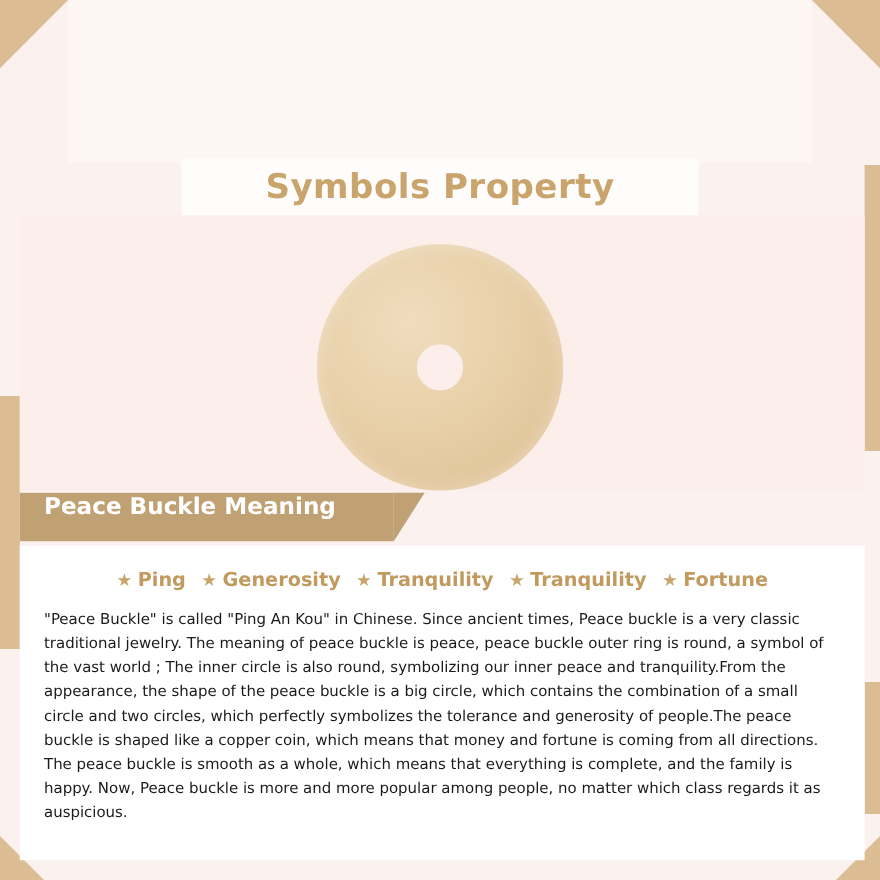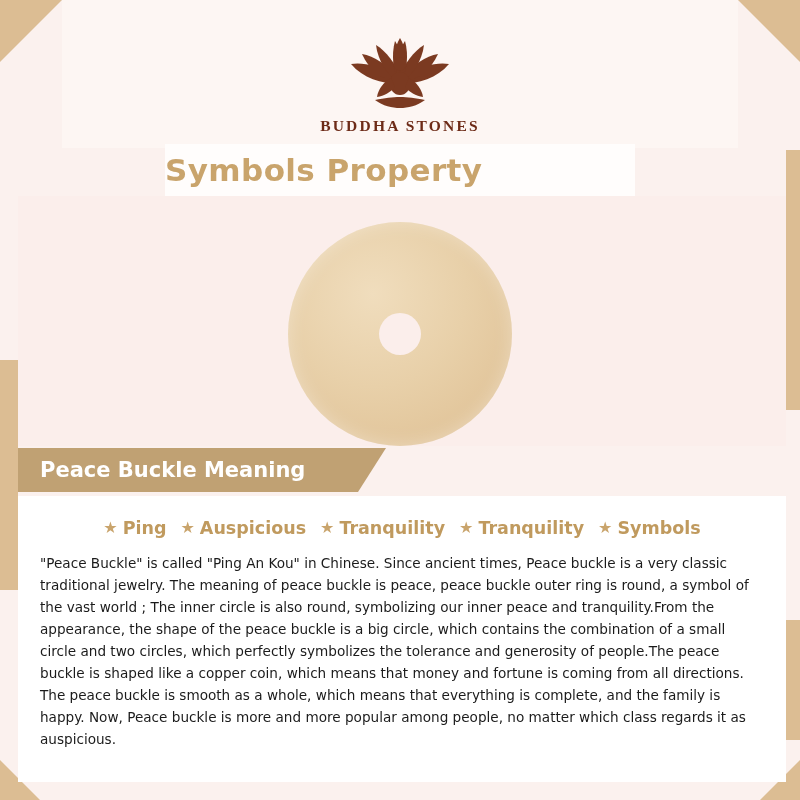--- a/index.html
+++ b/index.html
@@ -106,21 +106,21 @@
   
   .title-bar {
     position: absolute;
     top: 144px;
     left: 165px;
     width: 470px;
     height: 52px;
     background: #fffdfc;
     display: flex;
     align-items: center;
-    justify-content: flex-start;
+    justify-content: center;
   }
   .title-text {
     font-size: 31px;
     font-weight: bold;
     color: #c9a46c;
     letter-spacing: 0.4px;
     font-family: "DejaVu Sans", sans-serif;
   }
 
   
@@ -156,21 +156,21 @@
 
   
   .ribbon {
     position: absolute;
     top: 448px;
     left: 18px;
     width: 340px;
     height: 44px;
     background: #c0a173;
     display: flex;
-    align-items: center;
+    align-items: flex-start;
   }
   .ribbon-tail {
     position: absolute;
     top: 448px;
     left: 358px;
     width: 0; height: 0;
     border-left: 28px solid #c0a173;
     border-bottom: 44px solid transparent;
   }
   .ribbon-text {
@@ -229,48 +229,20 @@
   <div class="corner corner-tl"></div>
   <div class="corner corner-tr"></div>
   <div class="corner corner-bl"></div>
   <div class="corner corner-br"></div>
   <div class="edge-left"></div>
   <div class="edge-right-top"></div>
   <div class="edge-right-bot"></div>
 
   <div class="top-band"></div>
 
-  <div class="logo-wrap">
-    <svg class="logo-mark" viewBox="0 0 170 95">
-      <g fill="#7b3a21">
-
-        <path d="M85 66 C66 66 48 60 36 46 C48 44 64 48 76 56 Z"></path>
-        <path d="M85 66 C68 62 54 52 47 36 C59 38 73 47 80 58 Z"></path>
-        <path d="M85 66 C72 57 63 43 61 27 C71 33 81 46 84 57 Z"></path>
-        <path d="M85 66 C78 53 76 38 80 23 C87 33 90 48 88 58 Z"></path>
-
-        <path d="M85 66 C104 66 122 60 134 46 C122 44 106 48 94 56 Z"></path>
-        <path d="M85 66 C102 62 116 52 123 36 C111 38 97 47 90 58 Z"></path>
-        <path d="M85 66 C98 57 107 43 109 27 C99 33 89 46 86 57 Z"></path>
-        <path d="M85 66 C92 53 94 38 90 23 C83 33 80 48 82 58 Z"></path>
-
-        <path d="M85 20 C91 30 92 42 85 54 C78 42 79 30 85 20 Z"></path>
-
-        <circle cx="85" cy="46" r="6.5"></circle>
-
-        <path d="M85 54 C79 54 75 59 75 66 C75 72 79 77 85 77 C91 77 95 72 95 66 C95 59 91 54 85 54 Z"></path>
-
-        <path d="M76 60 C68 64 63 72 62 79 C69 78 76 74 80 69 Z"></path>
-        <path d="M94 60 C102 64 107 72 108 79 C101 78 94 74 90 69 Z"></path>
-
-        <path d="M60 82 C68 88 77 90 85 90 C93 90 102 88 110 82 C100 80 93 79 85 79 C77 79 70 80 60 82 Z"></path>
-      </g>
-    </svg>
-    <div class="brand-name">BUDDHA STONES</div>
-  </div>
 
   <div class="title-bar">
     <span class="title-text">Symbols Property</span>
   </div>
 
   <div class="product-area">
   </div>
   <div class="disc">
     <div class="disc-hole"></div>
   </div>
@@ -281,31 +253,31 @@
   <div class="ribbon-tail"></div>
 
   <div class="text-panel">
     <div class="keywords">
       <div class="kw">
         <span class="star">★</span>
         <span>Ping</span>
       </div>
       <div class="kw">
         <span class="star">★</span>
-        <span>Auspicious</span>
+        <span>Generosity</span>
       </div>
       <div class="kw">
         <span class="star">★</span>
         <span>Tranquility</span>
       </div>
       <div class="kw">
         <span class="star">★</span>
         <span>Tranquility</span>
       </div>
       <div class="kw">
         <span class="star">★</span>
-        <span>Symbols</span>
+        <span>Fortune</span>
       </div>
     </div>
     <div class="body-copy">"Peace Buckle" is called "Ping An Kou" in Chinese. Since ancient times, Peace buckle is a very classic traditional jewelry. The meaning of peace buckle is peace, peace buckle outer ring is round, a symbol of the vast world ; The inner circle is also round, symbolizing our inner peace and tranquility.From the appearance, the shape of the peace buckle is a big circle, which contains the combination of a small circle and two circles, which perfectly symbolizes the tolerance and generosity of people.The peace buckle is shaped like a copper coin, which means that money and fortune is coming from all directions. The peace buckle is smooth as a whole, which means that everything is complete, and the family is happy. Now, Peace buckle is more and more popular among people, no matter which class regards it as auspicious.</div>
   </div>
 
 </div>
 
 </body></html>

